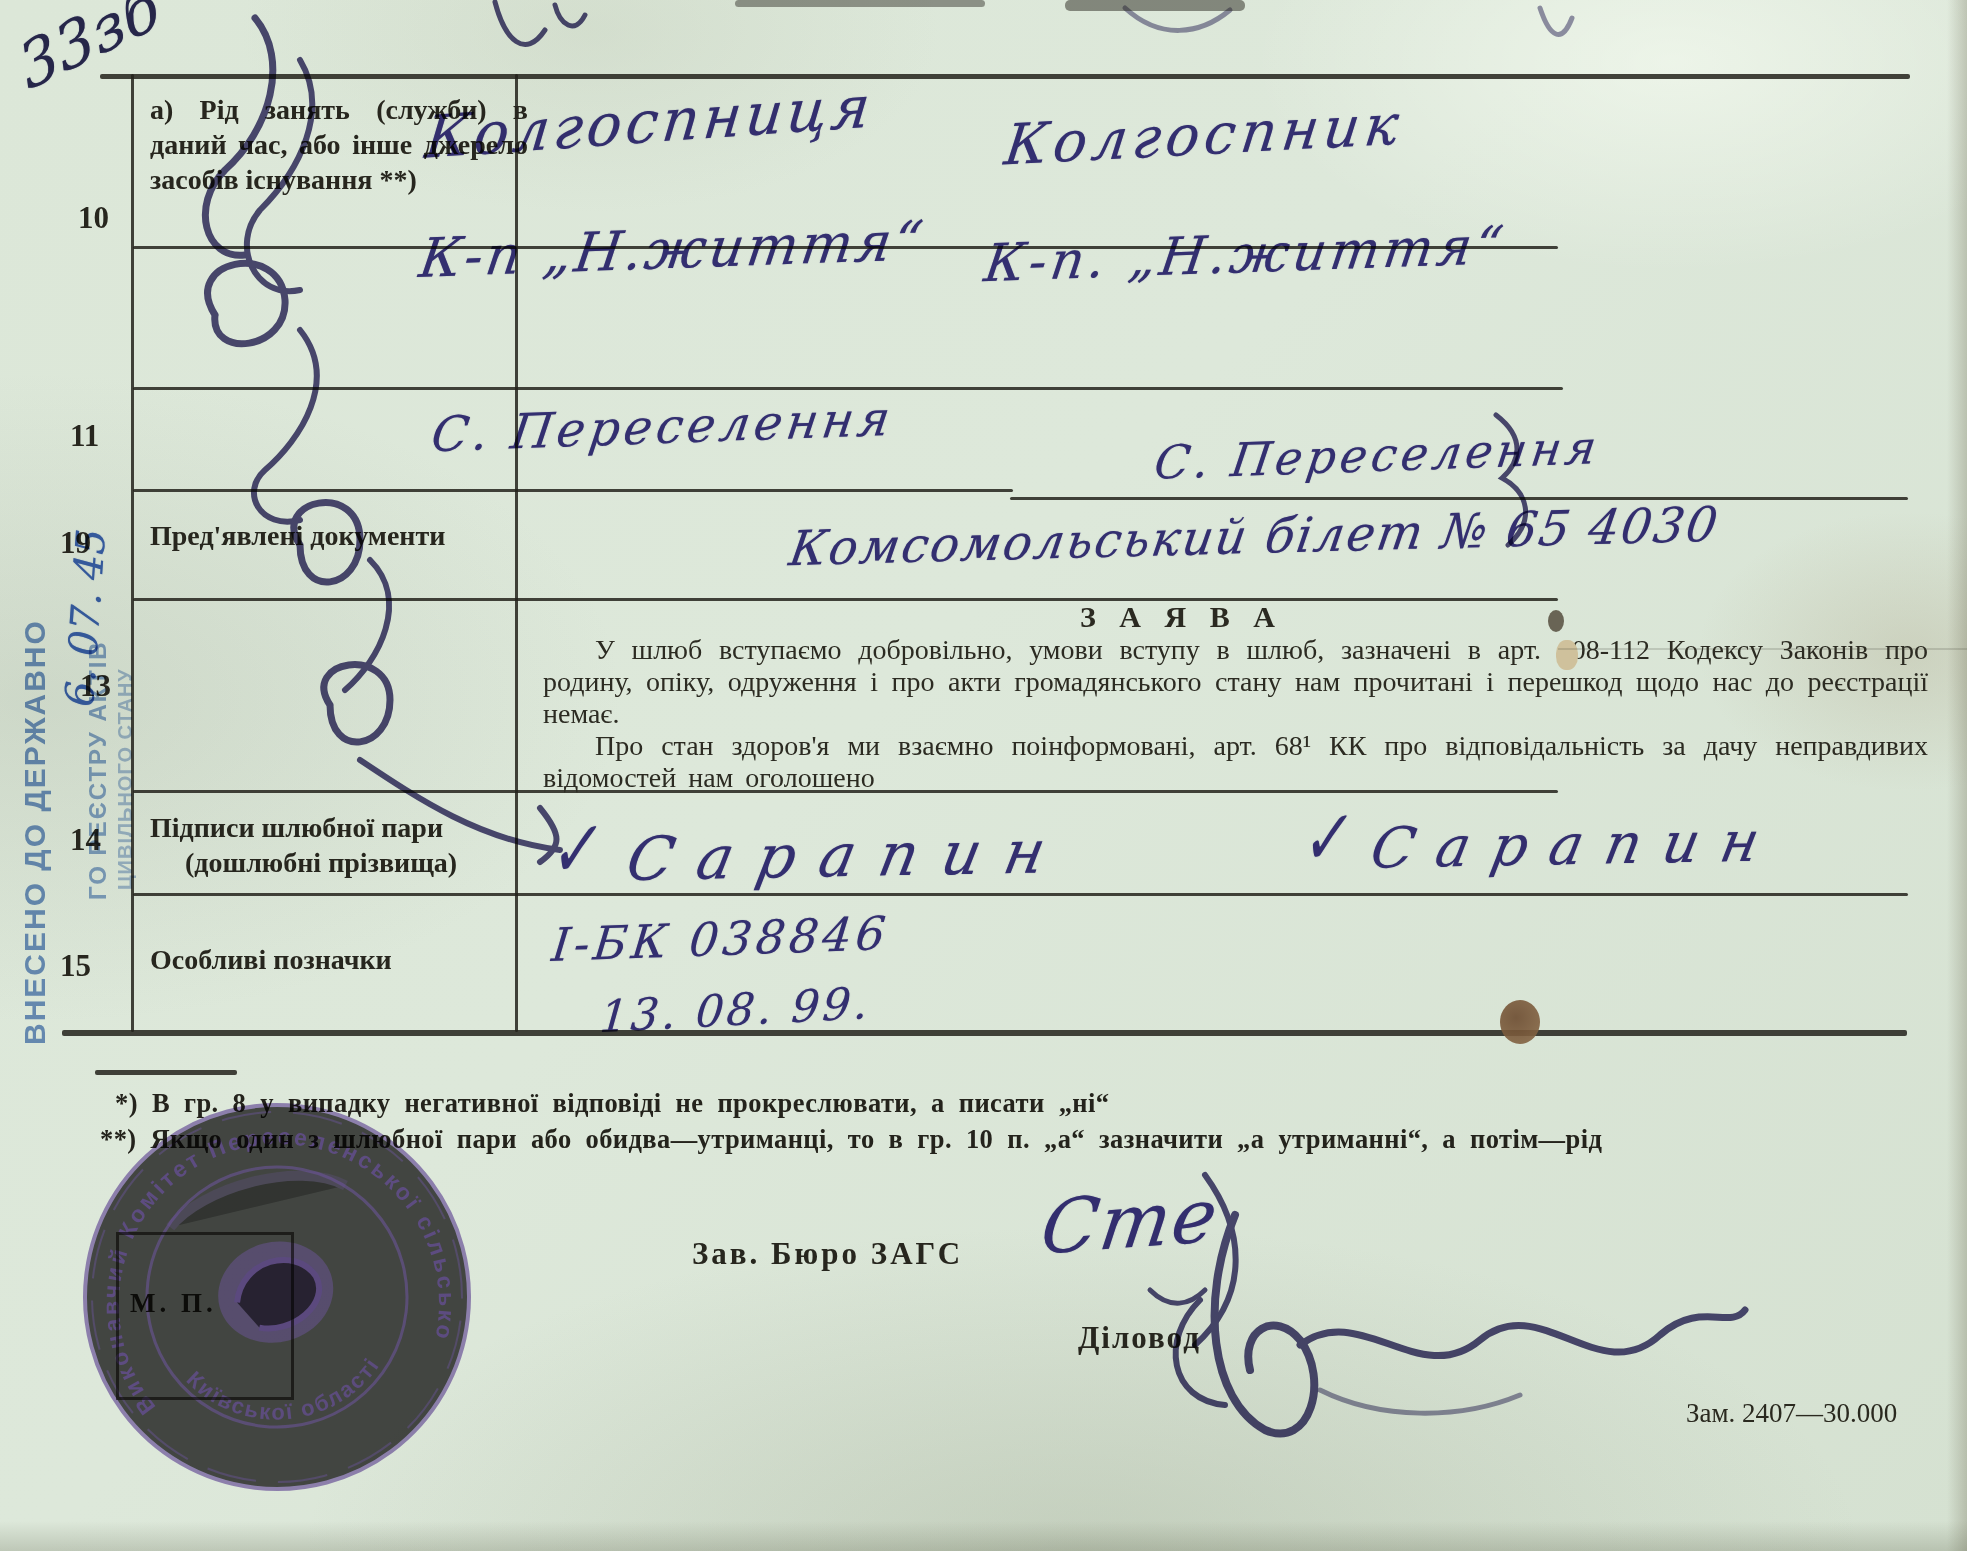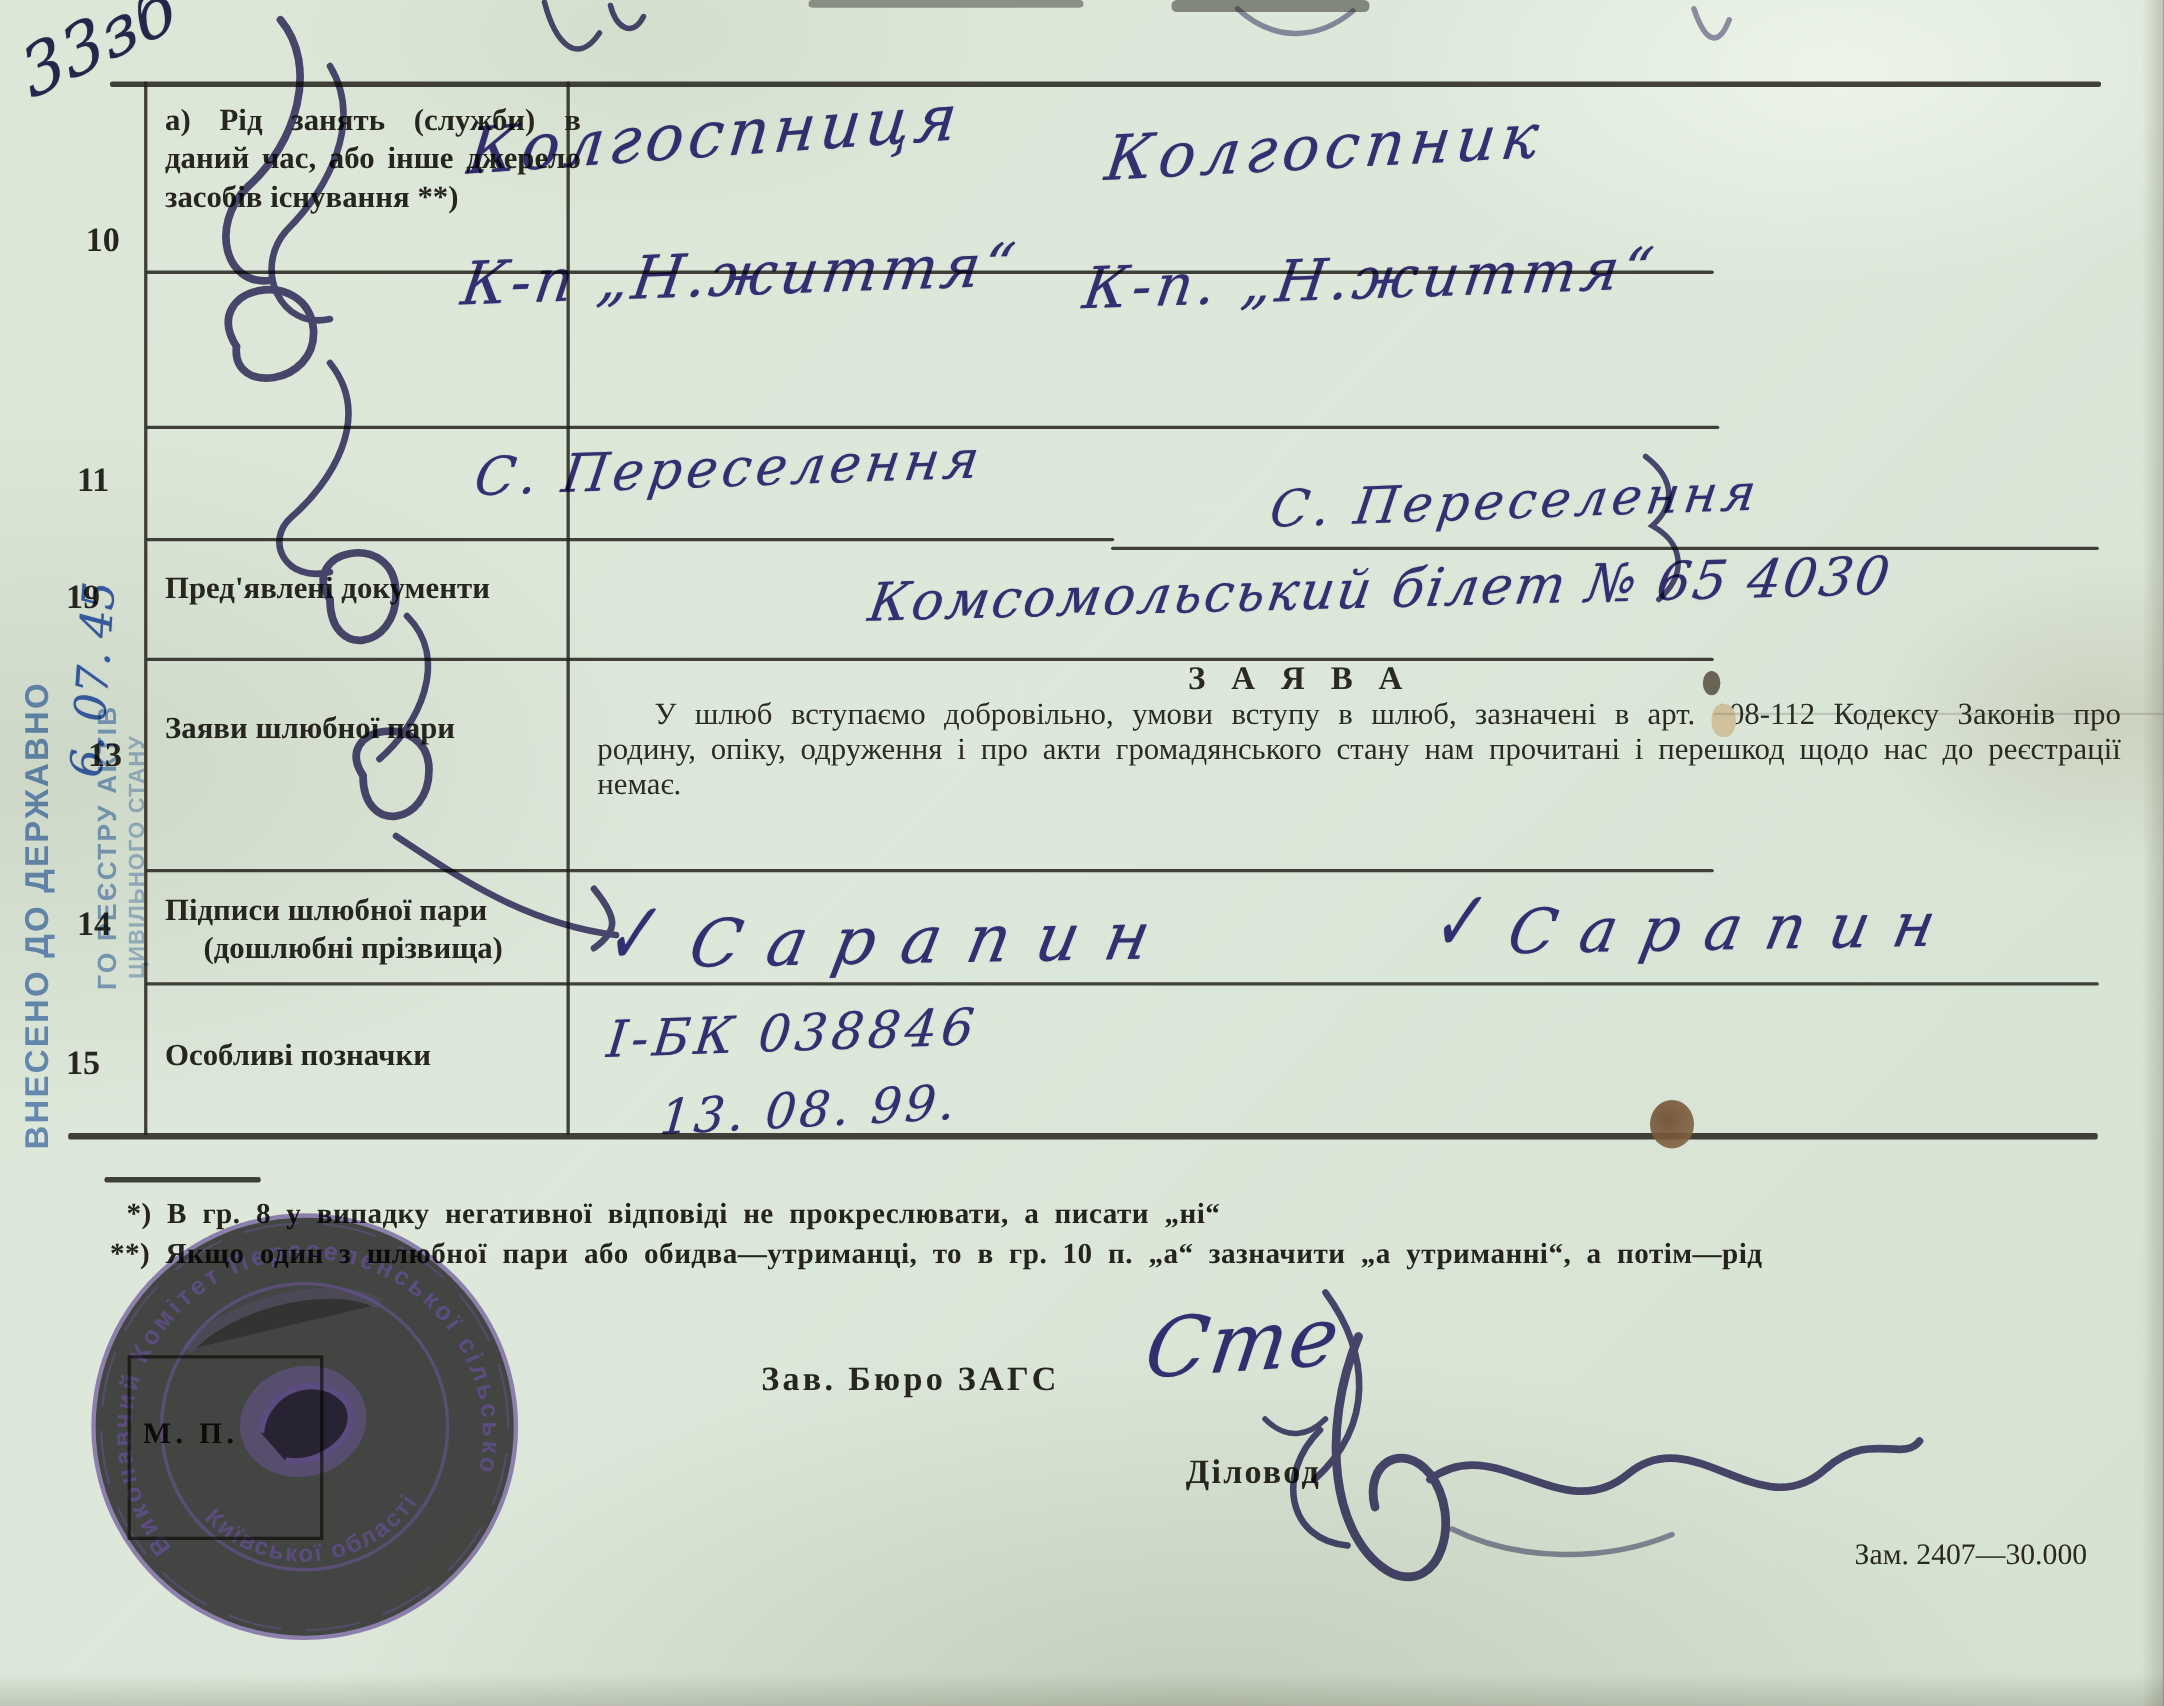--- a/index.html
+++ b/index.html
@@ -50,27 +50,27 @@
 
   <div class="num" style="left:78px;top:200px;">10</div>
   <div class="num" style="left:70px;top:418px;">11</div>
   <div class="num" style="left:60px;top:525px;">19</div>
   <div class="num" style="left:80px;top:668px;">13</div>
   <div class="num" style="left:70px;top:822px;">14</div>
   <div class="num" style="left:60px;top:948px;">15</div>
 
   <div class="lbl" style="left:150px;top:92px;width:378px;text-align:justify;">а) Рід занять (служби) в даний час, або інше джерело засобів існування **)</div>
   <div class="lbl" style="left:150px;top:518px;width:378px;">Пред'явлені документи</div>
-  <div class="lbl" style="left:150px;top:645px;width:378px;">Заяви шлюбної пари</div>
   <div class="lbl" style="left:150px;top:810px;width:400px;">Підписи шлюбної пари</div>
   <div class="lbl" style="left:185px;top:845px;width:400px;">(дошлюбні прізвища)</div>
   <div class="lbl" style="left:150px;top:942px;width:400px;">Особливі позначки</div>
 
   <div class="heading" style="left:1080px;top:600px;">З А Я В А</div>
   <div class="para" style="left:543px;top:634px;width:1385px;text-indent:52px;">У шлюб вступаємо добровільно, умови вступу в шлюб, зазначені в арт. 108-112 Кодексу Законів про родину, опіку, одруження і про акти громадянського стану нам прочитані і перешкод щодо нас до реєстрації немає.</div>
+  <div class="para" style="left:543px;top:730px;width:1385px;text-indent:52px;">Про стан здоров'я ми взаємно поінформовані, арт. 68¹ КК про відповідальність за дачу неправдивих відомостей нам оголошено</div>
 
   <div class="hw" style="left:425px;top:88px;font-size:58px;letter-spacing:4px;transform:rotate(-4deg) skewX(-10deg);">Колгоспниця</div>
   <div class="hw" style="left:1005px;top:102px;font-size:56px;letter-spacing:5px;transform:rotate(-3deg) skewX(-10deg);">Колгоспник</div>
   <div class="hw" style="left:420px;top:218px;font-size:54px;letter-spacing:3px;transform:rotate(-2deg) skewX(-10deg);">К-п „Н.життя“</div>
   <div class="hw" style="left:985px;top:224px;font-size:52px;letter-spacing:4px;transform:rotate(-2deg) skewX(-10deg);">К-п. „Н.життя“</div>
   <div class="hw" style="left:432px;top:398px;font-size:48px;letter-spacing:4px;transform:rotate(-2deg) skewX(-10deg);">С. Переселення</div>
   <div class="hw" style="left:1155px;top:428px;font-size:46px;letter-spacing:4px;transform:rotate(-2deg) skewX(-10deg);">С. Переселення</div>
   <div class="hw" style="left:790px;top:508px;font-size:48px;letter-spacing:2px;transform:rotate(-1.5deg) skewX(-10deg);">Комсомольський білет № 65 4030</div>
 
   <div class="hw" style="left:548px;top:814px;font-size:60px;transform:scaleY(1.25) rotate(-4deg);">✓</div>

